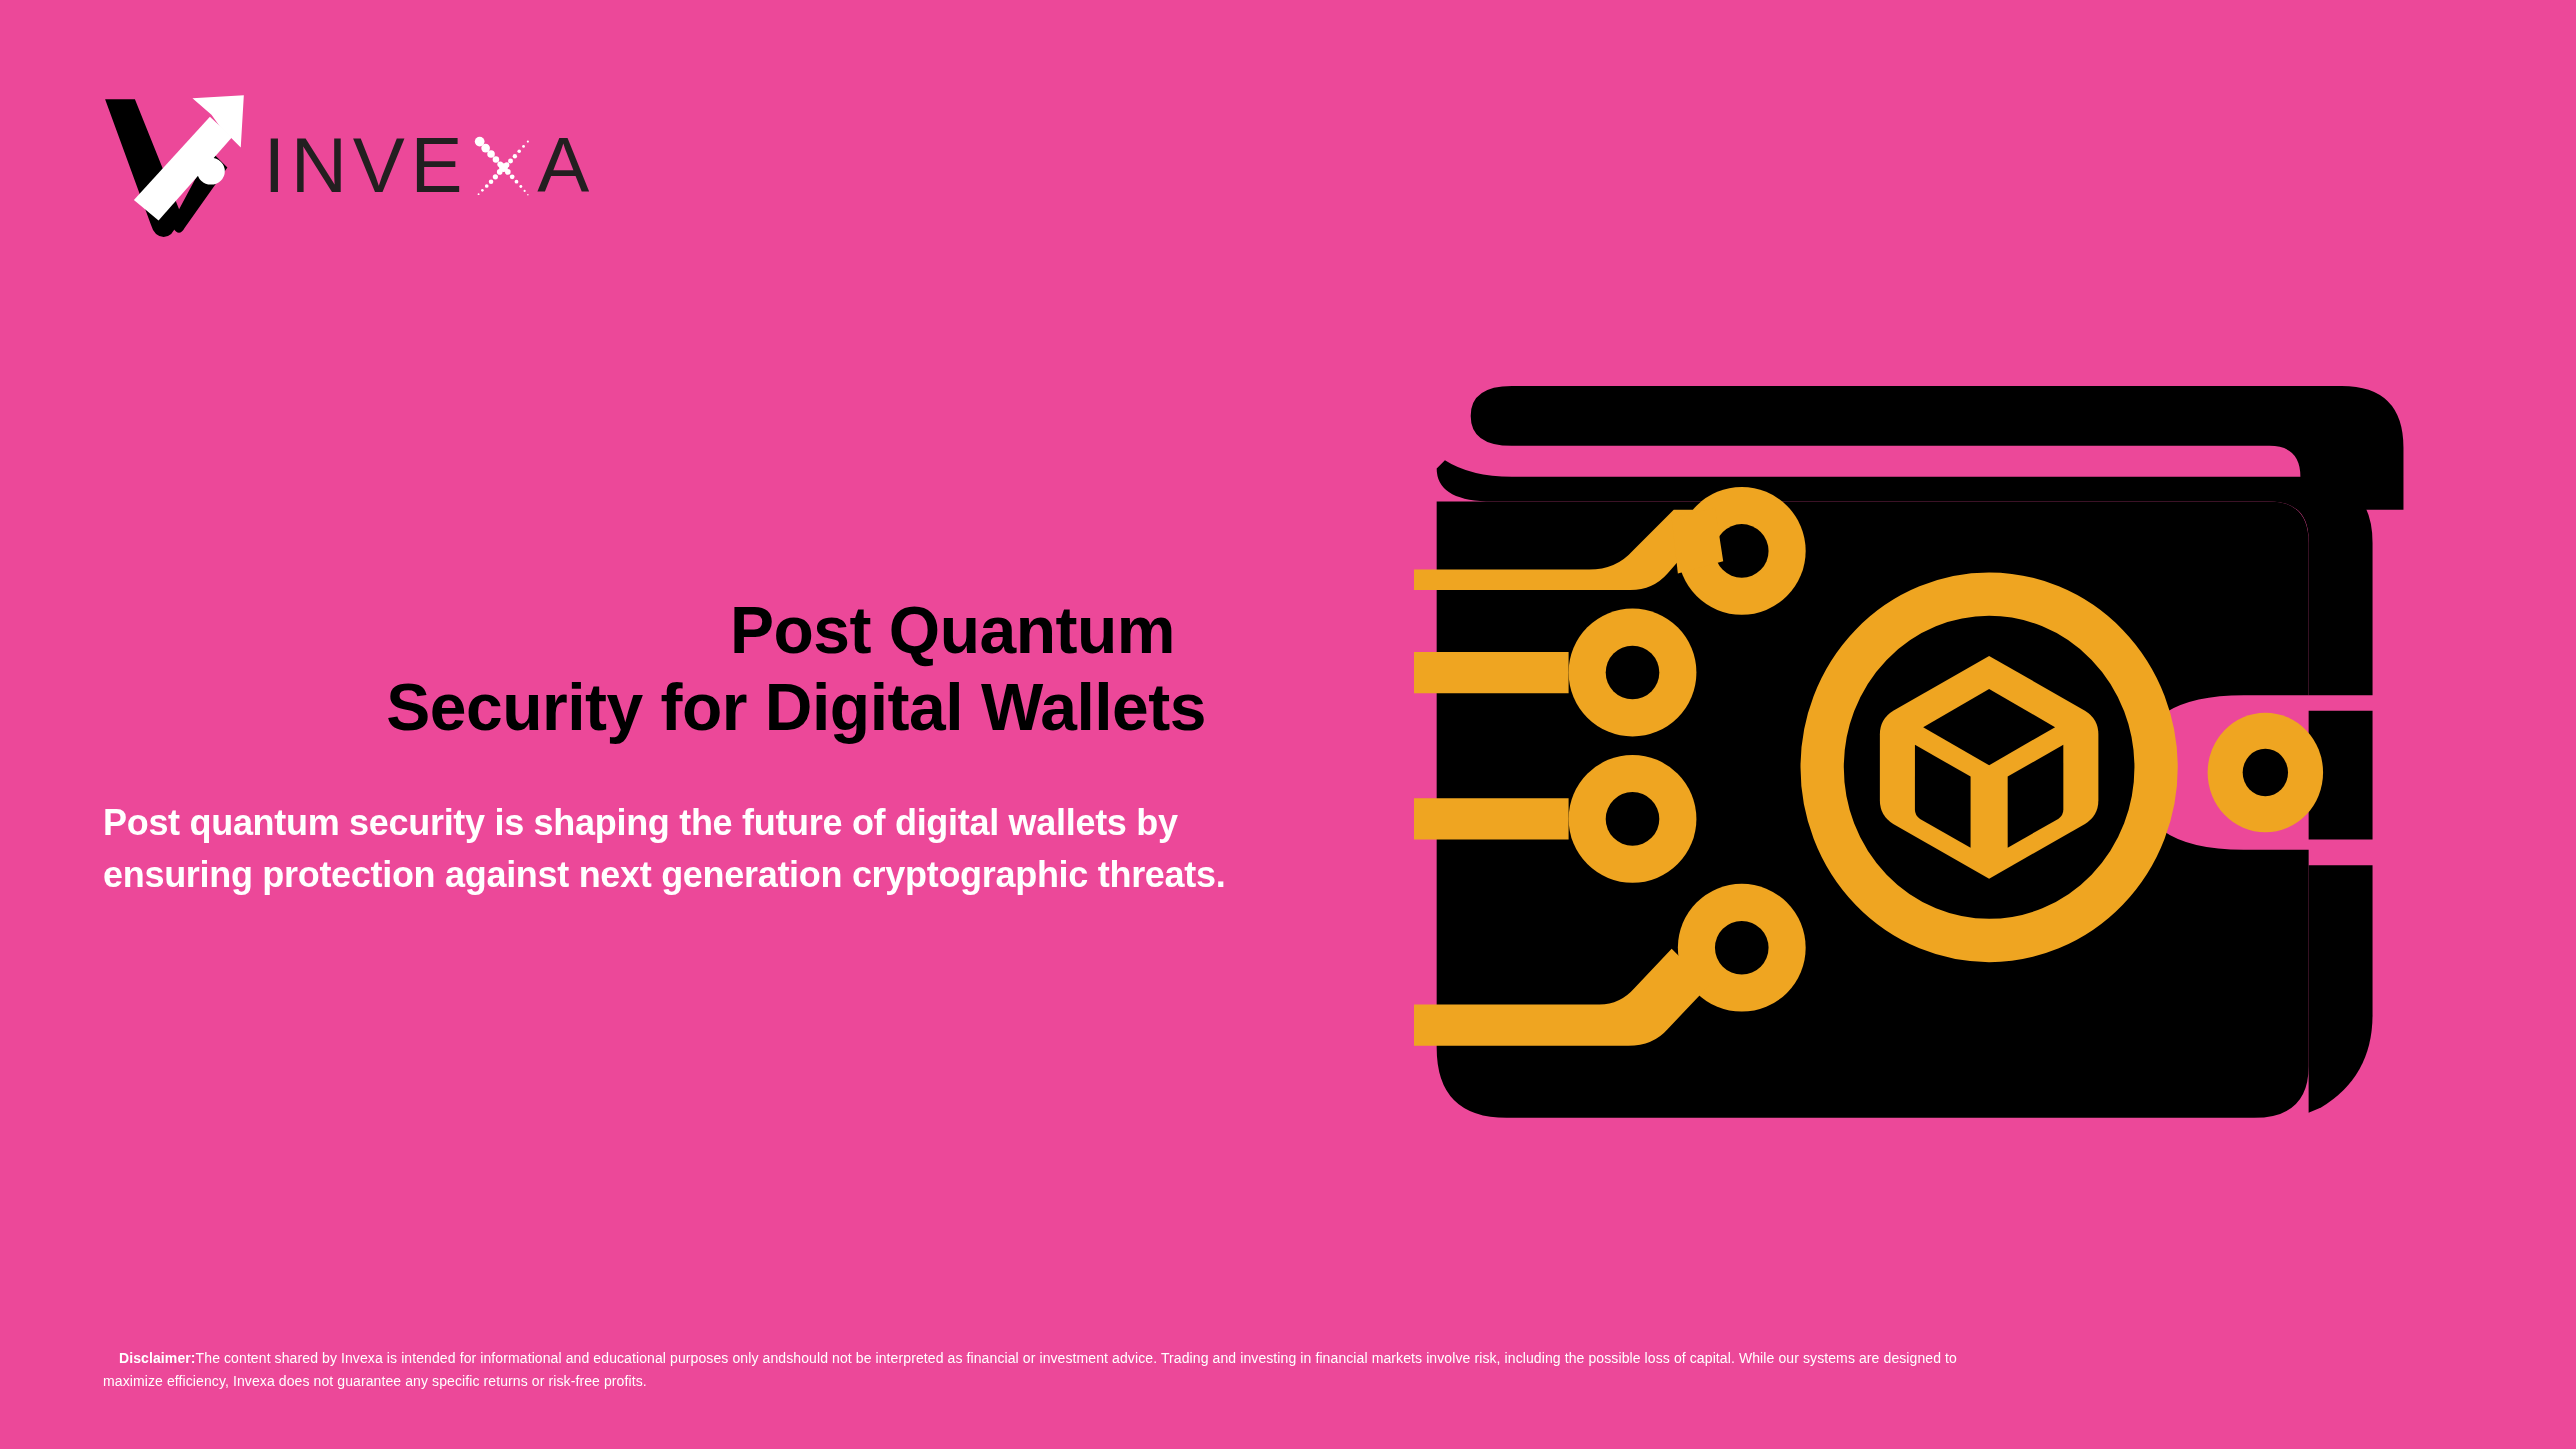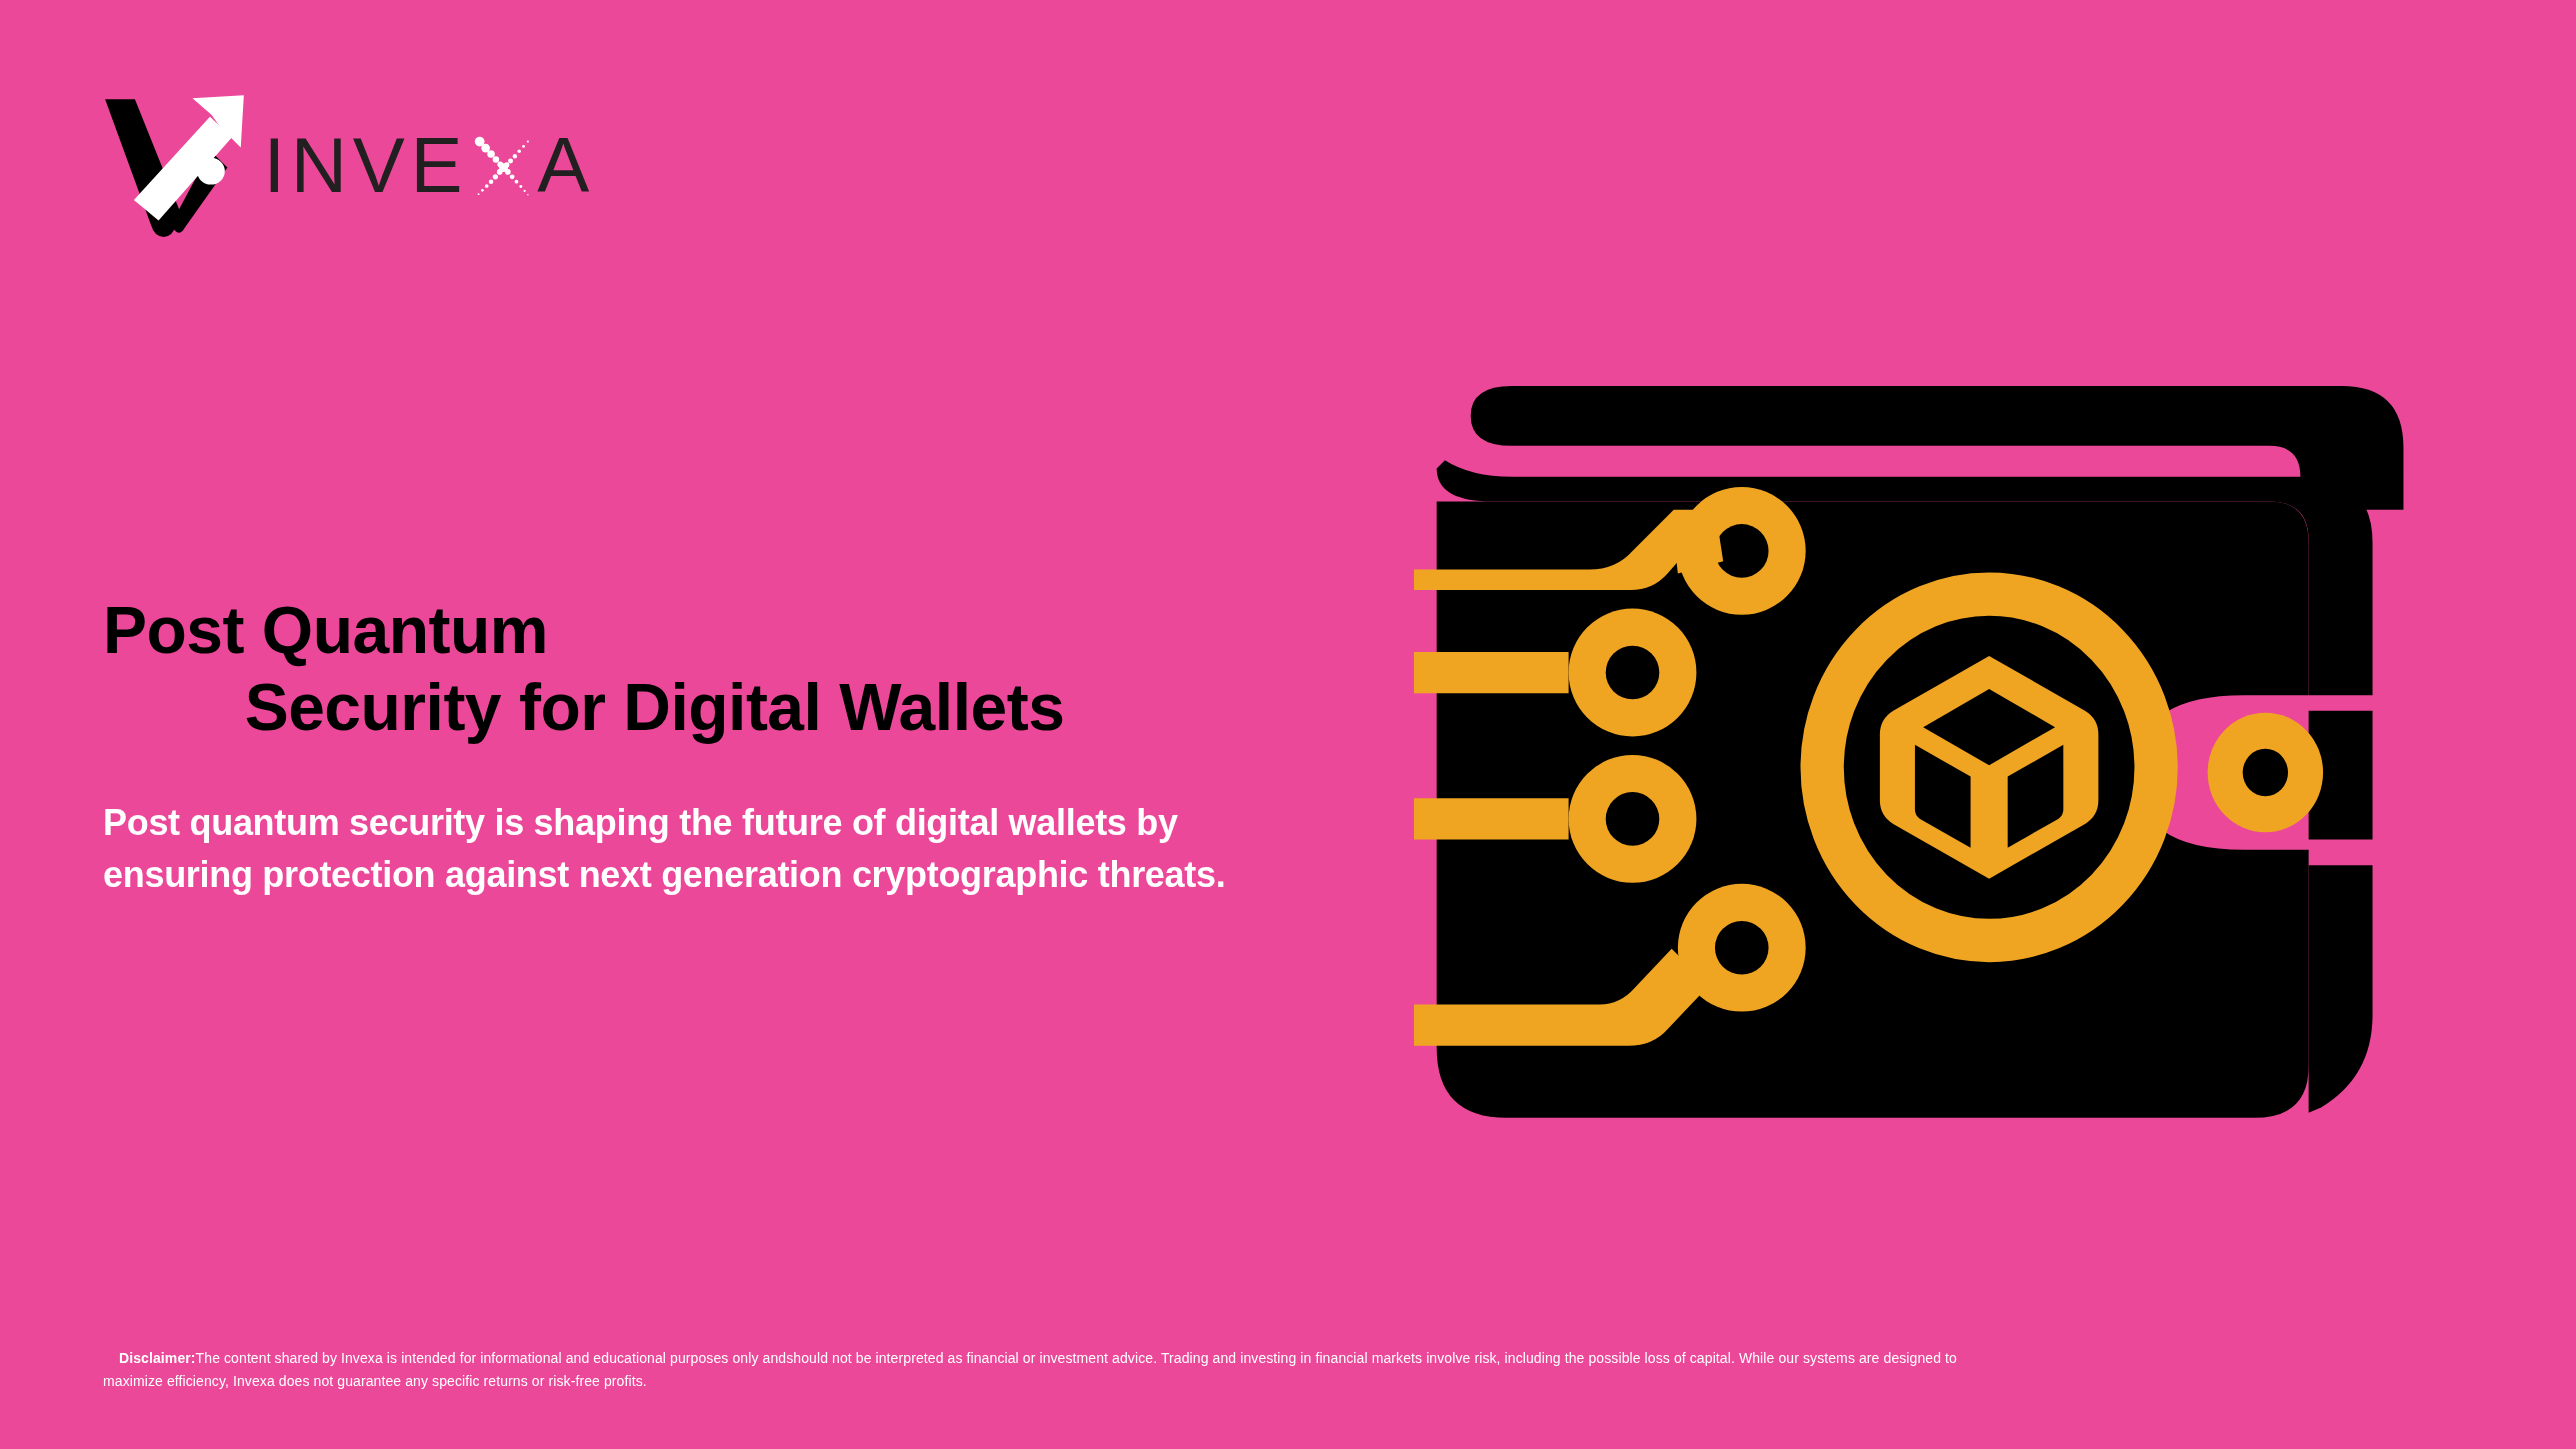--- a/index.html
+++ b/index.html
@@ -68,26 +68,26 @@
     width: 1103px;
     color: #000000;
     font-size: 66px;
     line-height: 1.16;
     font-weight: 700;
     letter-spacing: -0.5px;
     font-family: "Liberation Sans", sans-serif;
   }
   .headline .ln1 {
     display: block;
-    text-align: left;
+    text-align: right;
     padding-right: 31px;
   }
   .headline .ln2 {
     display: block;
-    text-align: center;
+    text-align: right;
   }
 
   
   .subcopy {
     position: absolute;
     left: 103px;
     top: 761px;
     width: 1164px;
     color: #ffffff;
     font-size: 36px;

